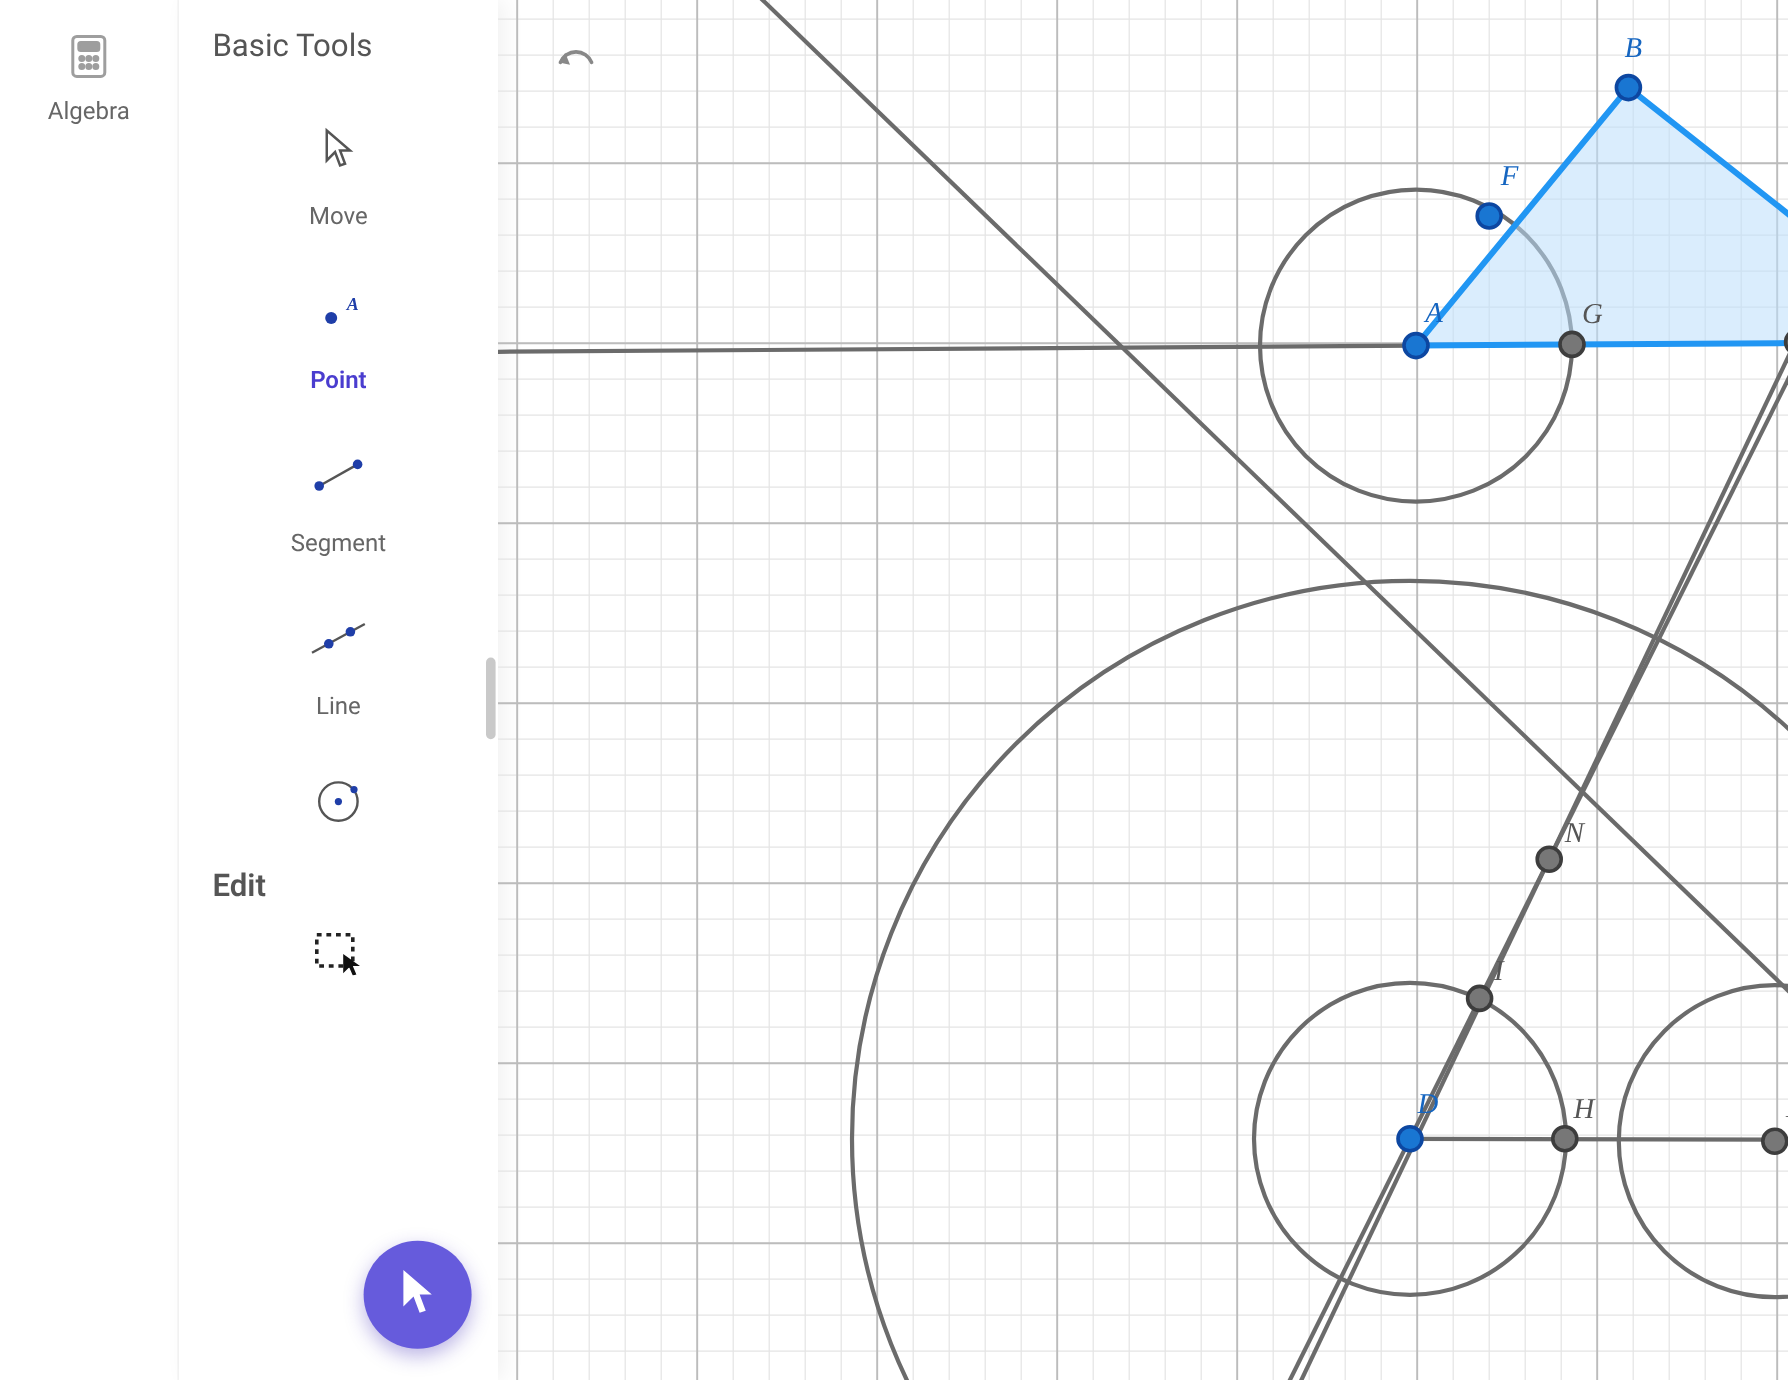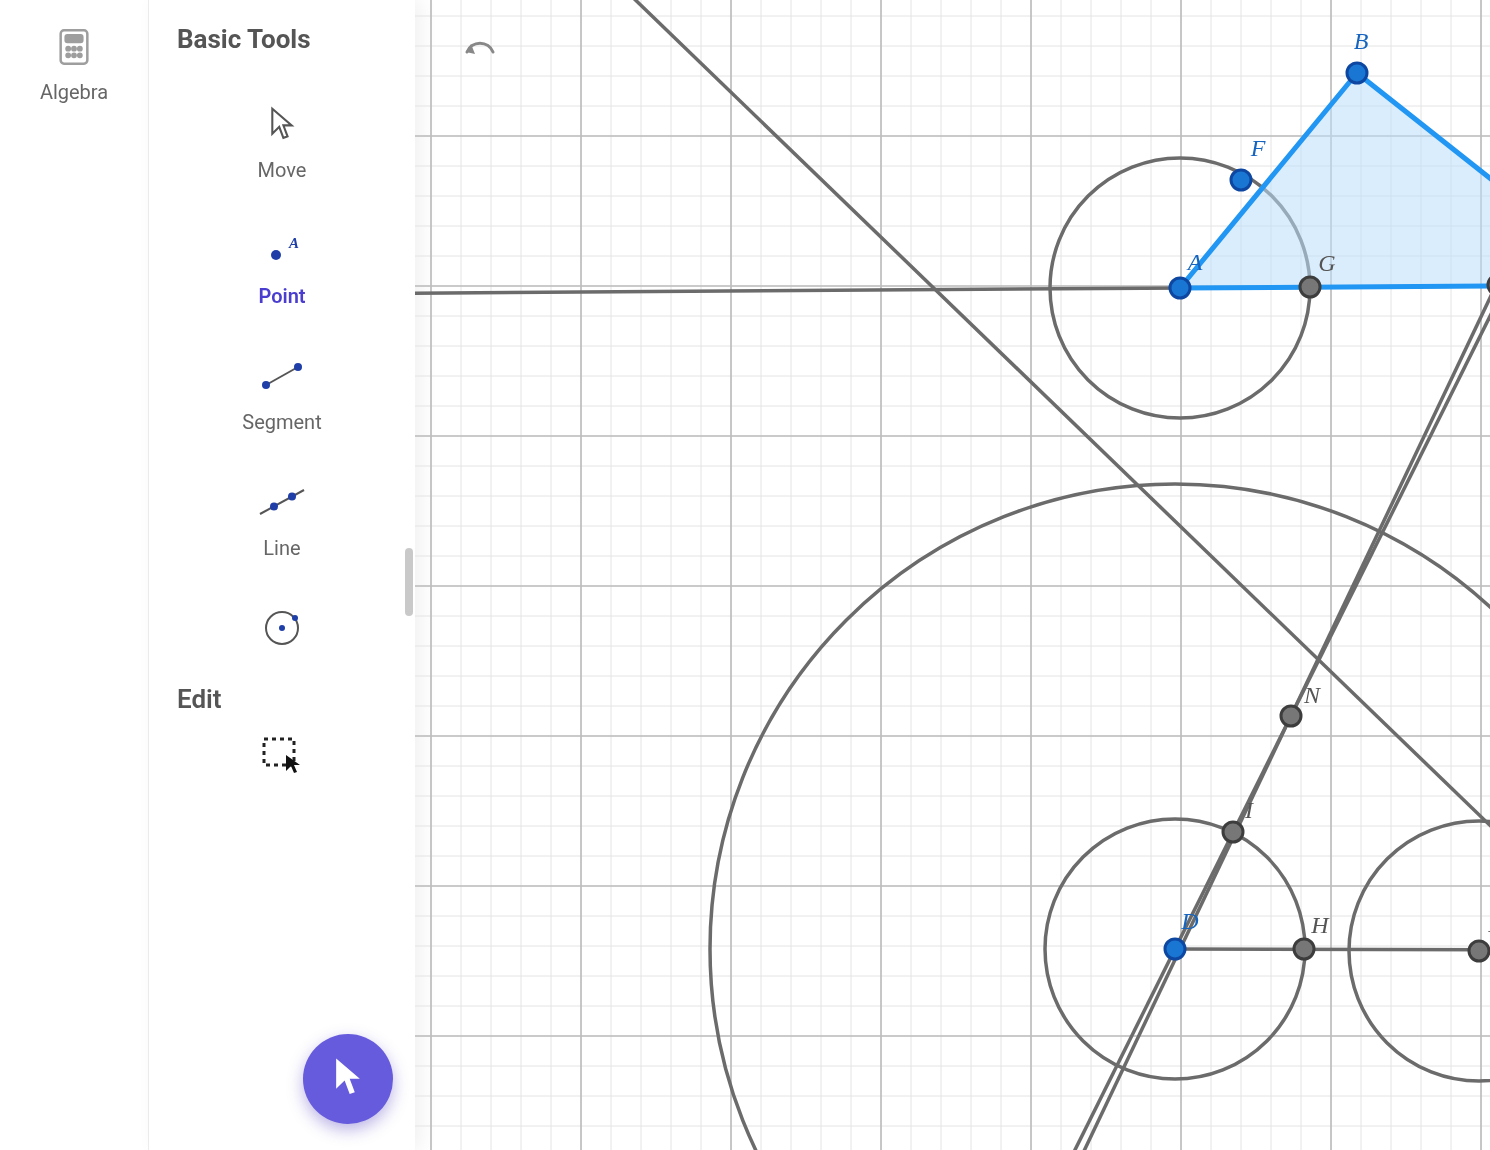--- a/index.html
+++ b/index.html
@@ -48,21 +48,21 @@
     background: #fff;
     box-shadow: 6px 0 18px rgba(0,0,0,0.06);
     padding: 24px 0 0 0;
     position: relative;
     display: flex;
     flex-direction: column;
     overflow: hidden;
   }
   .tool-panel h2 {
     font-size: 26px;
-    font-weight: 700;
+    font-weight: 400;
     color: #555;
     margin: 0 0 28px 28px;
   }
   .tool-panel h3.section {
     font-size: 26px;
     font-weight: 600;
     color: #555;
     margin: 10px 0 14px 28px;
   }
   .tool-list {
@@ -71,21 +71,21 @@
     align-items: center;
   }
   .tool-item {
     display: flex;
     flex-direction: column;
     align-items: center;
     width: 180px;
     padding: 22px 10px 26px 10px;
     cursor: pointer;
     text-align: center;
-    gap: 14px;
+    gap: 24px;
     font-size: 20px;
     color: #666;
   }
   .tool-item .icon { height: 40px; display:flex;align-items:center;justify-content:center; }
   .tool-item.active { color: #4a3dcf; font-weight: 600; }
   .scroll-handle {
     position: absolute;
     right: 2px;
     top: 548px;
     width: 8px;

